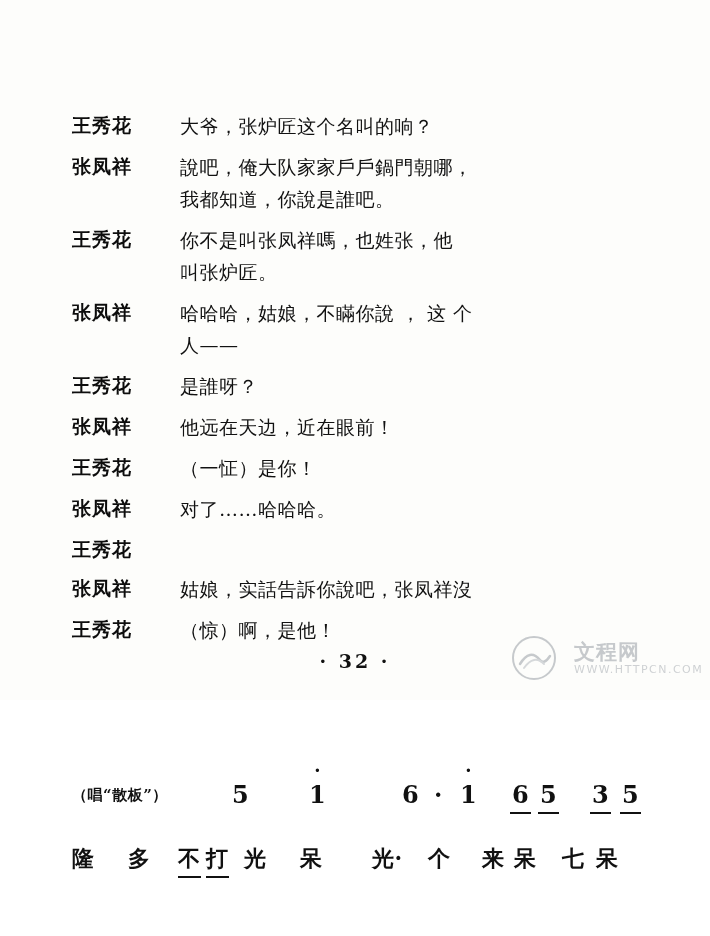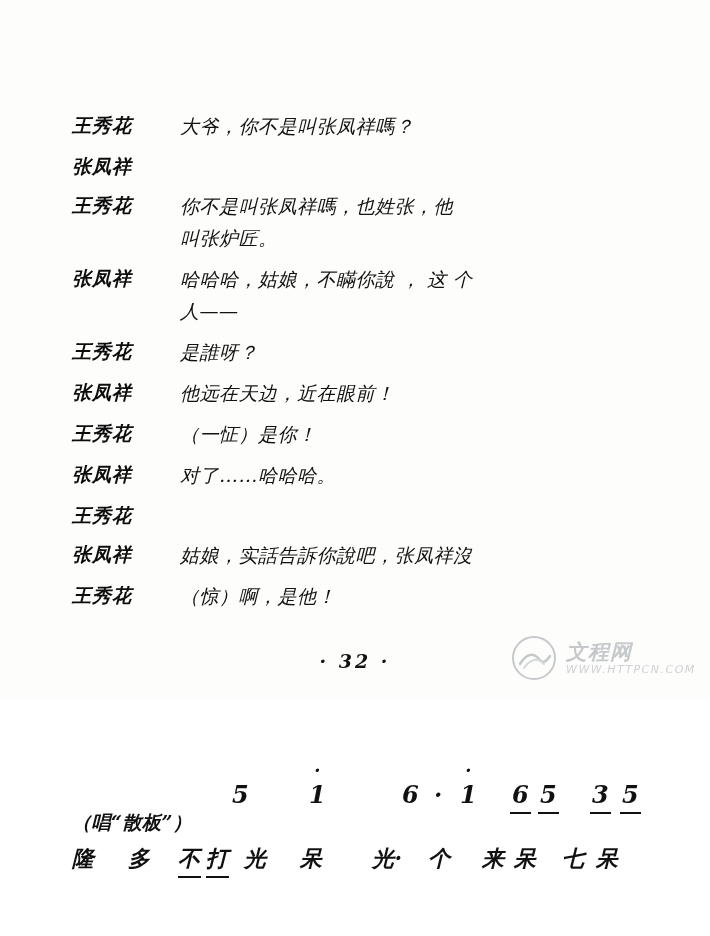--- a/index.html
+++ b/index.html
@@ -15,21 +15,20 @@
     color: #111111;
     overflow: hidden;
   }
 
   .page {
     position: absolute;
     left: 0; top: 0;
     width: 710px;
     height: 700px;
     background: #fdfdfb;
-    font-style: italic;
   }
 
   .script-block {
     position: absolute;
     left: 72px;
     top: 110px;
     width: 560px;
   }
 
   .line {
@@ -76,24 +75,23 @@
 
   .music-row {
     position: relative;
     height: 56px;
   }
 
   .cue {
     position: absolute;
     left: 0;
     top: 16px;
-    font-size: 19px;
+    font-size: 15px;
     letter-spacing: 0.5px;
     font-weight: bold;
-    margin-top: 24px;
   }
 
   .note {
     position: absolute;
     font-size: 24px;
     font-weight: bold;
     font-family: "DejaVu Serif", "Liberation Serif", serif;
   }
   .note .dotover {
     position: absolute;
@@ -154,21 +152,21 @@
     display: flex;
     align-items: center;
   }
   .wm-logo {
     width: 48px;
     height: 48px;
     flex: 0 0 48px;
     position: relative;
   }
   .wm-text {
-    margin-left: 8px;
+    margin-left: 16px;
     line-height: 1.1;
   }
   .wm-main {
     font-size: 21px;
     color: #9aa0a6;
     font-weight: bold;
     letter-spacing: 1px;
   }
   .wm-sub {
     font-size: 11px;
@@ -180,26 +178,30 @@
 </head>
 <body>
 
 <div class="page">
 
   <div class="script-block">
 
     <div class="line">
       <div class="speaker">王秀花</div>
       <div class="speech">
-        <span class="cont">大爷，你不是叫张凤祥嗎？</span>
-      </div>
-    </div>
-
-    <div class="line">
-      <div class="speaker">张凤祥</div>
+        <span class="cont">大爷，张炉匠这个名叫的响？</span>
+      </div>
+    </div>
+
+    <div class="line">
+      <div class="speaker">张凤祥</div>
+      <div class="speech">
+        <span class="cont">說吧，俺大队家家戶戶鍋門朝哪，</span>
+        <span class="indent">我都知道，你說是誰吧。</span>
+      </div>
     </div>
 
     <div class="line">
       <div class="speaker">王秀花</div>
       <div class="speech">
         <span class="cont">你不是叫张凤祥嗎，也姓张，他</span>
         <span class="indent">叫张炉匠。</span>
       </div>
     </div>
 

